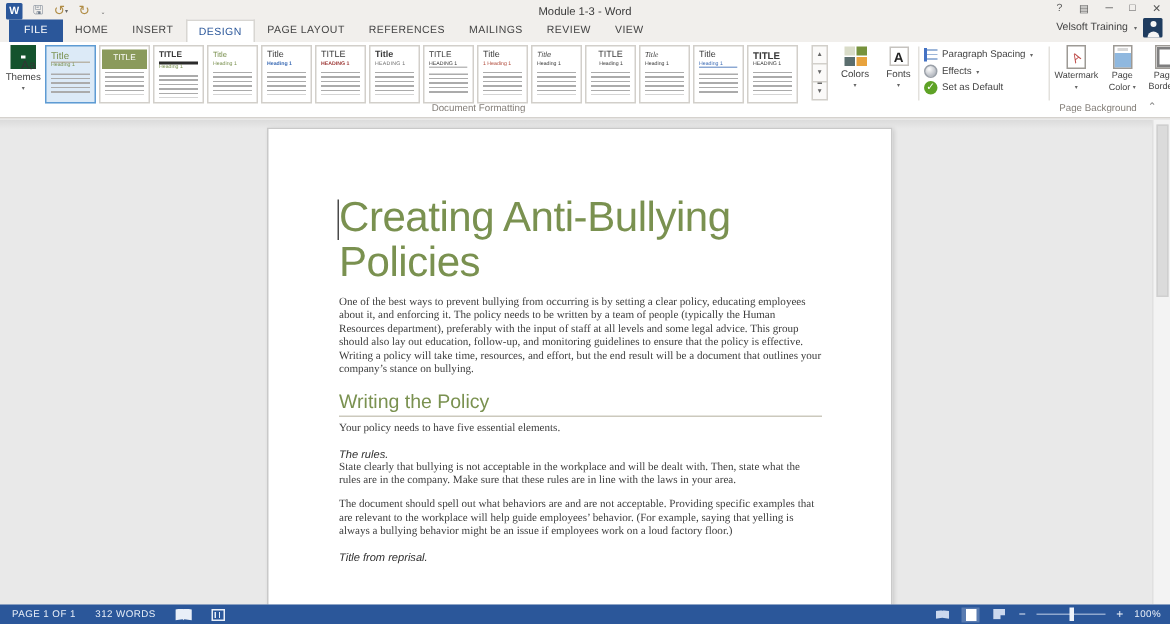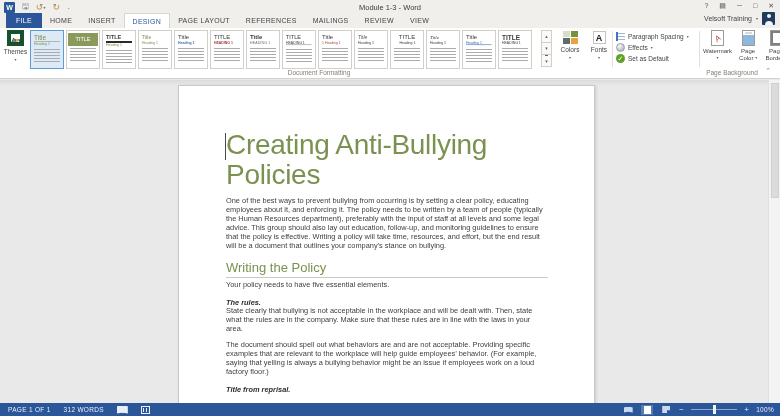--- a/index.html
+++ b/index.html
@@ -34,21 +34,21 @@
 
   
   .ribbon { position:absolute; top:28px; left:0; right:0; height:51px; background:#FFF;
             border-bottom:1px solid #D5D2CE; }
   .grp-label { position:absolute; top:41px; font-size:6.5px; color:#847F79; text-align:center; }
   .lbl-df { left:28px; width:582px; }
   .lbl-pbg { left:700px; width:64px; }
   .collapse { position:absolute; right:9px; top:39px; font-size:7px; color:#888; }
 
   .themes { position:absolute; left:3px; top:2px; width:25px; text-align:center; }
-  .themes-icon { width:17px; height:16px; margin:0 auto; border:4px solid #14532d; background:#fff;
+  .themes-icon { width:17px; height:16px; margin:0 auto; border:7px solid #14532d; background:#fff;
                  font-size:8px; line-height:13px; color:#333; position:relative; }
   .themes-icon::after { content:""; position:absolute; left:2px; right:2px; bottom:1px; height:2px;
                         background:linear-gradient(to right,#76923C 33%,#4472C4 33% 66%,#E8A33D 66%); }
   .btn-label { font-size:6.5px; color:#444; margin-top:2px; }
 
   .gallery { position:absolute; left:30px; top:2px; display:flex; gap:2px; }
   .gitem { width:34px; height:39px; background:#fff; border:1px solid #D2CFCA; padding:3px 3px 2px;
            overflow:hidden; flex:0 0 auto; }
   .gitem.g-selected { border:1px solid #5E9BD3; background:#DCEAF7; }
   .g-title { font-size:6px; line-height:7px; color:#3A3A3A; white-space:nowrap; }
@@ -119,22 +119,22 @@
   .docarea { position:absolute; top:80px; left:0; right:0; bottom:13px; background:#E9E9E9; overflow:hidden; }
   .docarea::before { content:""; position:absolute; top:0; left:0; right:0; height:6px;
                      background:linear-gradient(to bottom,rgba(0,0,0,.06),rgba(0,0,0,0)); }
   .page { position:absolute; left:178px; top:5px; width:417px; height:420px; background:#fff;
           border:1px solid #C9C9C9; box-shadow:1px 1px 3px rgba(0,0,0,.14); }
   .content { position:absolute; left:47px; right:46px; top:44px; }
   .caret { position:absolute; left:46px; top:47px; width:1px; height:27px; background:#4A4A4A; }
   .sec-title { font-size:28px; line-height:30px; color:#7A9150; letter-spacing:-.3px; margin-bottom:7px; }
   .sec-h2 { font-size:13px; line-height:15px; color:#7A9150; margin:10px 0 3px;
             padding-bottom:2px; border-bottom:1px solid #CCC9BD; }
-  .sec-para { font-size:7.4px; line-height:8.9px; color:#3D3D3D; margin-bottom:7px; }
-  .sec-sub { font-size:7.4px; line-height:9px; color:#2E2E2E; font-weight:bold; font-style:italic; margin:8px 0 0; }
+  .sec-para { font-size:7.4px; line-height:8.9px; color:#3D3D3D; margin-bottom:7px;font-family:Liberation Serif, serif; }
+  .sec-sub { font-size:7.4px; line-height:9px; color:#2E2E2E; font-weight:normal; font-style:italic; margin:8px 0 0; }
   .vscroll { position:absolute; top:0; bottom:0; right:0; width:12px; background:#F3F3F3;
              border-left:1px solid #E0E0E0; }
   .vthumb { position:absolute; top:3px; left:2px; width:8px; height:115px; background:#DBDBDB; border:1px solid #CFCFCF; }
 
   
   .statusbar { position:absolute; bottom:0; left:0; right:0; height:13px; background:#2B579A;
                color:#E9EFF8; display:flex; align-items:center; font-size:6.5px; letter-spacing:.3px; }
   .sb-left { display:flex; align-items:center; gap:13px; padding-left:8px; }
   .sb-right { margin-left:auto; display:flex; align-items:center; gap:7px; padding-right:6px; }
   .sb-ico { display:inline-block; }

